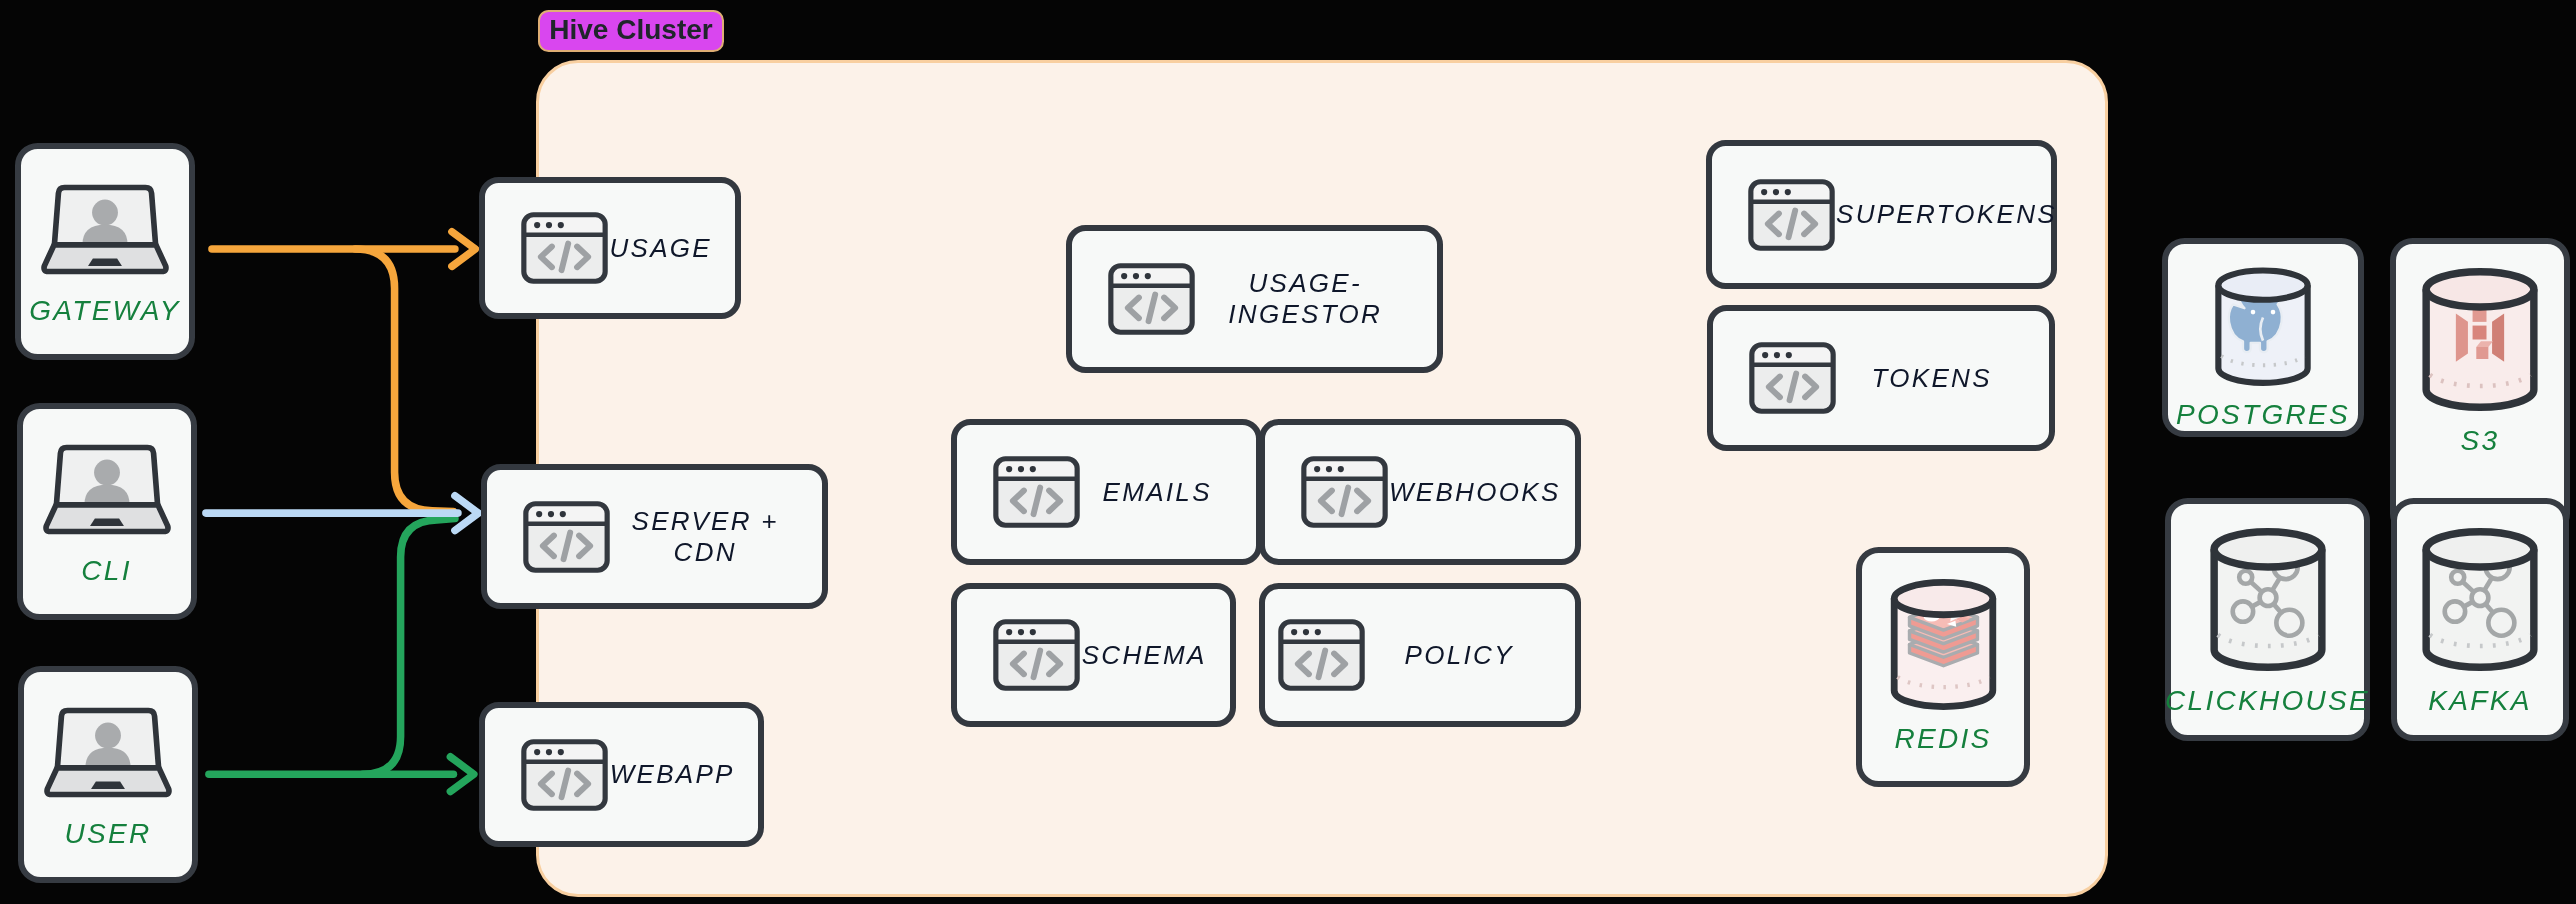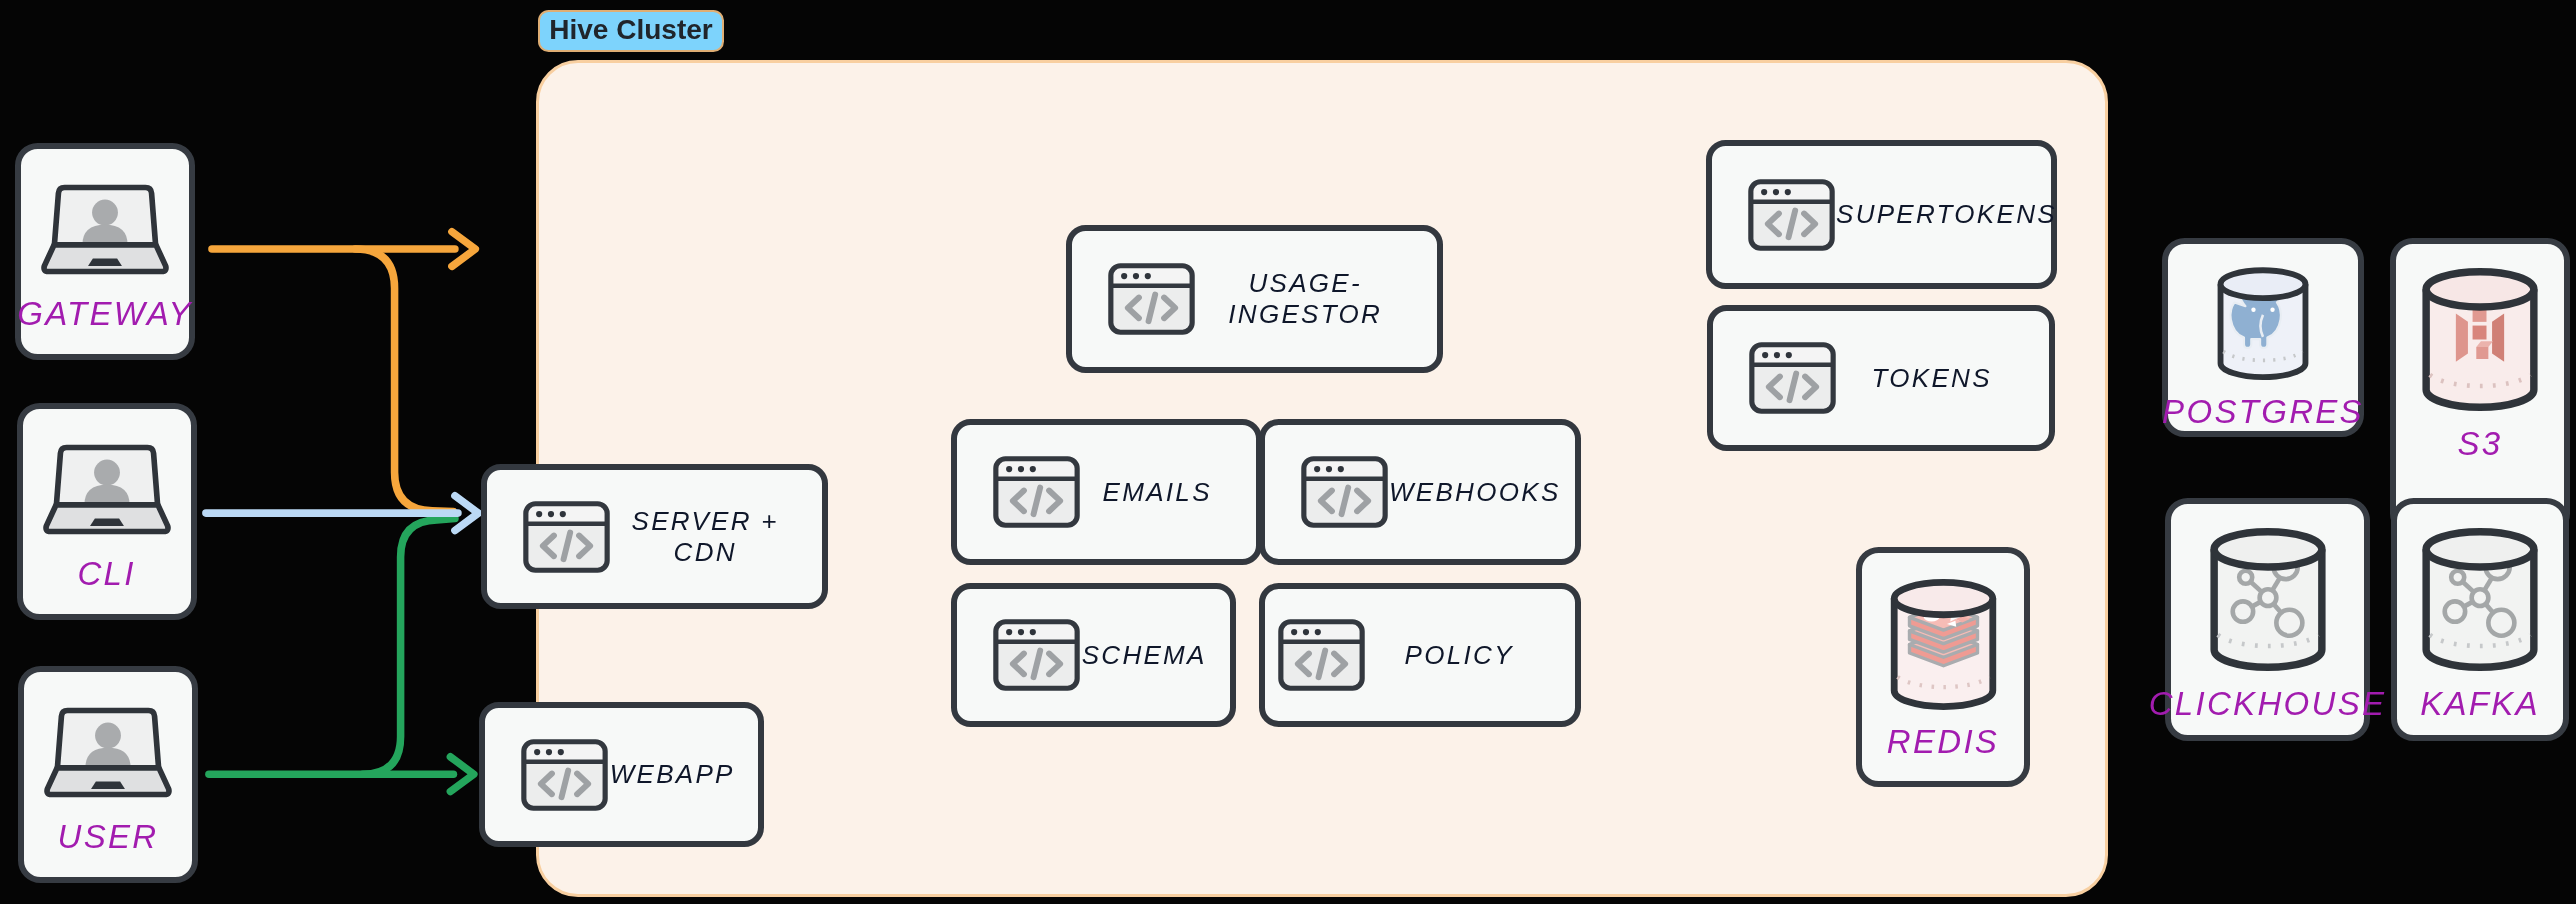--- a/index.html
+++ b/index.html
@@ -5,28 +5,28 @@
   html,body{margin:0;padding:0;background:#000;}
   #canvas{position:relative;width:2576px;height:904px;background:#050505;overflow:hidden;
           font-family:"Liberation Sans",sans-serif;}
   
   #edges{position:absolute;left:0;top:0;width:2576px;height:904px;z-index:1;}
   #edges path{fill:none;stroke-width:10;stroke-linecap:round;stroke-linejoin:round;}
   
   .cluster-box{position:absolute;left:536px;top:60px;width:1572px;height:837px;z-index:2;
                background:#FCF2E9;border:3px solid #F8CFA0;border-radius:42px;box-sizing:border-box;}
   .cluster-label{position:absolute;left:538px;top:9.8px;width:186px;height:42px;z-index:4;
-                 background:#7dd3fc;border:2.3px solid #DFAE74;border-radius:10.6px;box-sizing:border-box;
+                 background:#d946ef;border:2.3px solid #DFAE74;border-radius:10.6px;box-sizing:border-box;
                  font-size:28px;font-weight:700;color:#20252B;text-align:center;line-height:36px;}
   
   .client-node,.db-node{position:absolute;z-index:3;background:#F7F9F8;border:6.8px solid #363B42;
       border-radius:22.6px;box-sizing:border-box;display:flex;flex-direction:column;align-items:center;}
   .service-box{position:absolute;z-index:3;background:#F7F9F8;border:6px solid #33383F;
       border-radius:19.6px;box-sizing:border-box;display:flex;align-items:center;padding:0 22.6px 0 35px;}
-  .node-label{font-size:33px;font-style:italic;letter-spacing:2.3px;color:#a21caf;font-weight:500;}
+  .node-label{font-size:28px;font-style:italic;letter-spacing:2.3px;color:#15803d;font-weight:500;}
   .service-label{flex:1;text-align:center;font-size:26px;font-style:italic;letter-spacing:2.3px;
                  color:#0f172a;font-weight:500;}
   .client-node .laptop-svg{width:130px;height:97px;margin-top:32px;}
   .client-node .node-label{margin-top:16.6px;}
   .service-box .browser-svg{width:89px;height:74px;flex:0 0 auto;}
   .db-node .cyl-svg{width:130px;height:149px;margin-top:21px;}
   .db-node .node-label{margin-top:10.6px;}
   #redis-node .cyl-svg{width:119px;height:137px;margin-top:22.6px;}
   .hidden-defs{position:absolute;width:0;height:0;overflow:hidden;}
 </style>
@@ -145,20 +145,26 @@
       </svg>
     <div class="node-label">CLI</div>
   </div>
   <div class="client-node" style="left:18px;top:666px;width:180px;height:217px;">
     <svg class="laptop-svg" viewBox="0 0 172 129" width="130" height="97">
         <use href="#sym-laptop"></use>
       </svg>
     <div class="node-label">USER</div>
   </div>
 
+  <div class="service-box" style="left:479px;top:177px;width:262px;height:142px;">
+    <svg class="browser-svg" viewBox="0 0 118 98" width="89" height="74">
+        <use href="#sym-browser"></use>
+      </svg>
+    <div class="service-label">USAGE</div>
+  </div>
   <div class="service-box" style="left:481px;top:440px;width:347px;height:145px;margin-top:24px;">
     <svg class="browser-svg" viewBox="0 0 118 98" width="89" height="74">
         <use href="#sym-browser"></use>
       </svg>
     <div class="service-label">SERVER + CDN</div>
   </div>
   <div class="service-box" style="left:479px;top:702px;width:285px;height:145px;">
     <svg class="browser-svg" viewBox="0 0 118 98" width="89" height="74">
         <use href="#sym-browser"></use>
       </svg>

